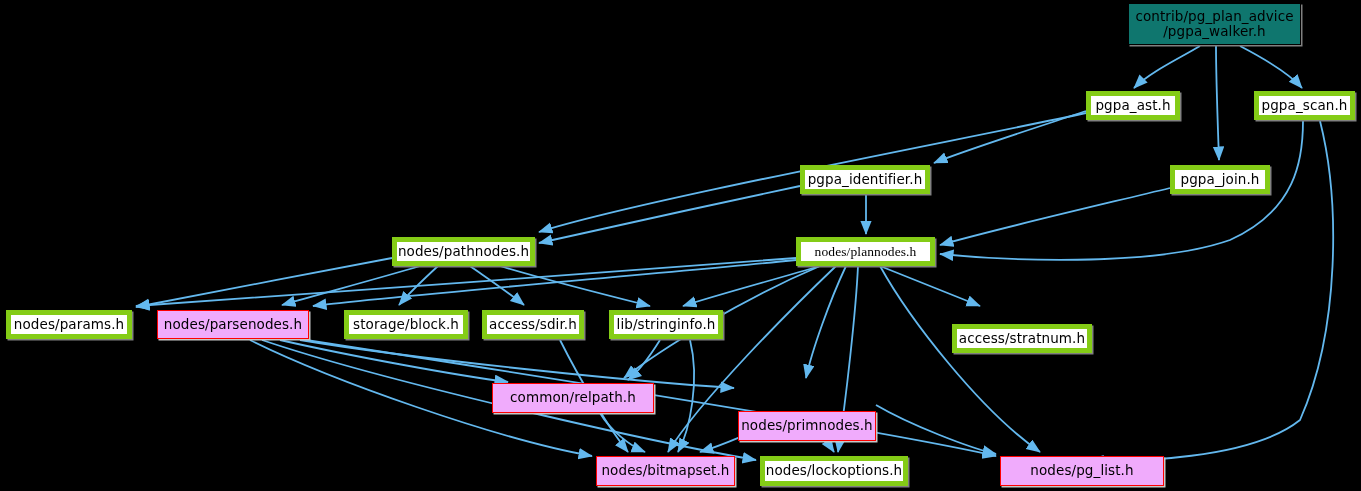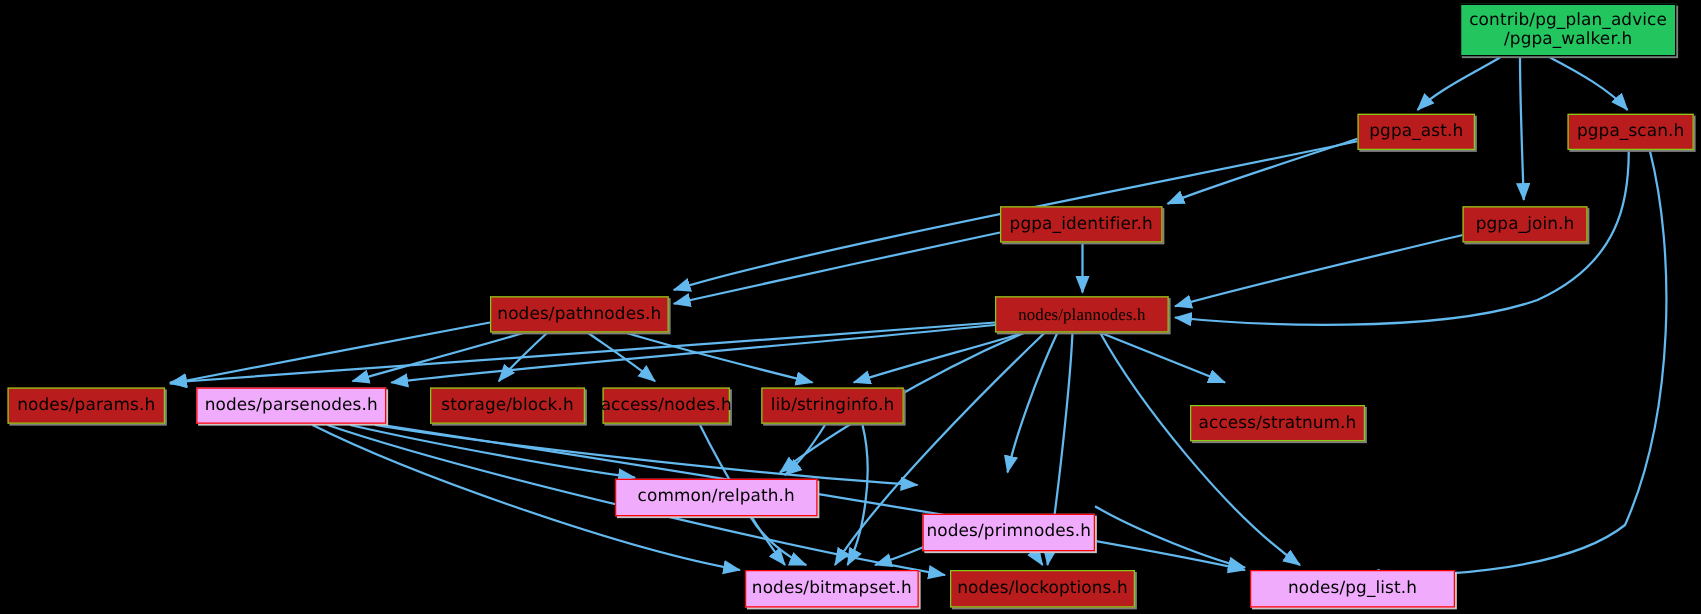--- a/index.html
+++ b/index.html
@@ -3,23 +3,23 @@
 <meta charset="utf-8">
 <title>Include dependency graph</title>
 <style>
   html,body{margin:0;padding:0;background:#000;}
   #graph{position:relative;width:1361px;height:491px;background:#000;
          font-family:"DejaVu Sans","Liberation Sans",sans-serif;overflow:hidden;}
   #edges{position:absolute;left:0;top:0;width:1361px;height:491px;}
   .node{position:absolute;box-sizing:border-box;display:flex;align-items:center;
         justify-content:center;text-align:center;line-height:1.12;
         font-size:13.5px;color:#000;white-space:pre;letter-spacing:0.1px;}
-  .node.plain{background:#b91c1c;border:1px solid #84cc16;box-shadow:1.5px 1.5px 0 0 #808080;}
+  .node.plain{background:#ffffff;border:5px solid #84cc16;box-shadow:1.5px 1.5px 0 0 #808080;}
   .node.red{background:#f0abfc;border:1.6px solid #ff0000;box-shadow:1.5px 1.5px 0 0 #c8c8c8;}
-  .node.root{background:#22c55e;border:1px solid #000;box-shadow:1.5px 1.5px 0 0 #808080;margin-left:40px;}
+  .node.root{background:#0f766e;border:1px solid #000;box-shadow:1.5px 1.5px 0 0 #808080;}
 </style>
 </head>
 <body>
 
 <div id="graph">
   <svg id="edges" viewBox="0 0 1361 491">
     <defs>
       <marker id="ah" markerWidth="9" markerHeight="9" refX="7.5" refY="3.2" orient="auto" markerUnits="strokeWidth">
         <path d="M0,0 L8,3.2 L0,6.4 Z" fill="#63b8ee"></path>
       </marker>
@@ -68,21 +68,21 @@
 /pgpa_walker.h</div>
       <div class="node plain" style="left: 1086px; top: 91px; width: 94px; height: 29px;">pgpa_ast.h</div>
       <div class="node plain" style="left: 1254px; top: 91px; width: 101px; height: 29px;">pgpa_scan.h</div>
       <div class="node plain" style="left: 1170px; top: 165px; width: 100px; height: 29px;">pgpa_join.h</div>
       <div class="node plain" style="left: 800px; top: 165px; width: 130px; height: 29px;">pgpa_identifier.h</div>
       <div class="node plain" style="left: 392px; top: 237px; width: 143px; height: 29px;">nodes/pathnodes.h</div>
       <div class="node plain" style="left: 796px; top: 237px; width: 139px; height: 29px; font-family: Liberation Serif, serif;">nodes/plannodes.h</div>
       <div class="node plain" style="left: 6px; top: 310px; width: 126px; height: 29px;">nodes/params.h</div>
       <div class="node red" style="left: 157px; top: 310px; width: 152px; height: 29px;">nodes/parsenodes.h</div>
       <div class="node plain" style="left: 344px; top: 310px; width: 124px; height: 29px;">storage/block.h</div>
-      <div class="node plain" style="left: 482px; top: 310px; width: 102px; height: 29px;">access/nodes.h</div>
+      <div class="node plain" style="left: 482px; top: 310px; width: 102px; height: 29px;">access/sdir.h</div>
       <div class="node plain" style="left: 609px; top: 310px; width: 114px; height: 29px; text-align: center;">lib/stringinfo.h</div>
       <div class="node plain" style="left: 952px; top: 324px; width: 140px; height: 29px;">access/stratnum.h</div>
       <div class="node red" style="left: 492px; top: 383px; width: 162px; height: 30px;">common/relpath.h</div>
       <div class="node red" style="left: 738px; top: 383px; width: 138px; height: 30px; margin-top: 28px;">nodes/primnodes.h</div>
       <div class="node red" style="left: 596px; top: 456px; width: 139px; height: 30px;">nodes/bitmapset.h</div>
       <div class="node plain" style="left: 760px; top: 456px; width: 148px; height: 30px;">nodes/lockoptions.h</div>
       <div class="node red" style="left: 1000px; top: 456px; width: 164px; height: 30px;">nodes/pg_list.h</div>
     </div>
 </div>
 

